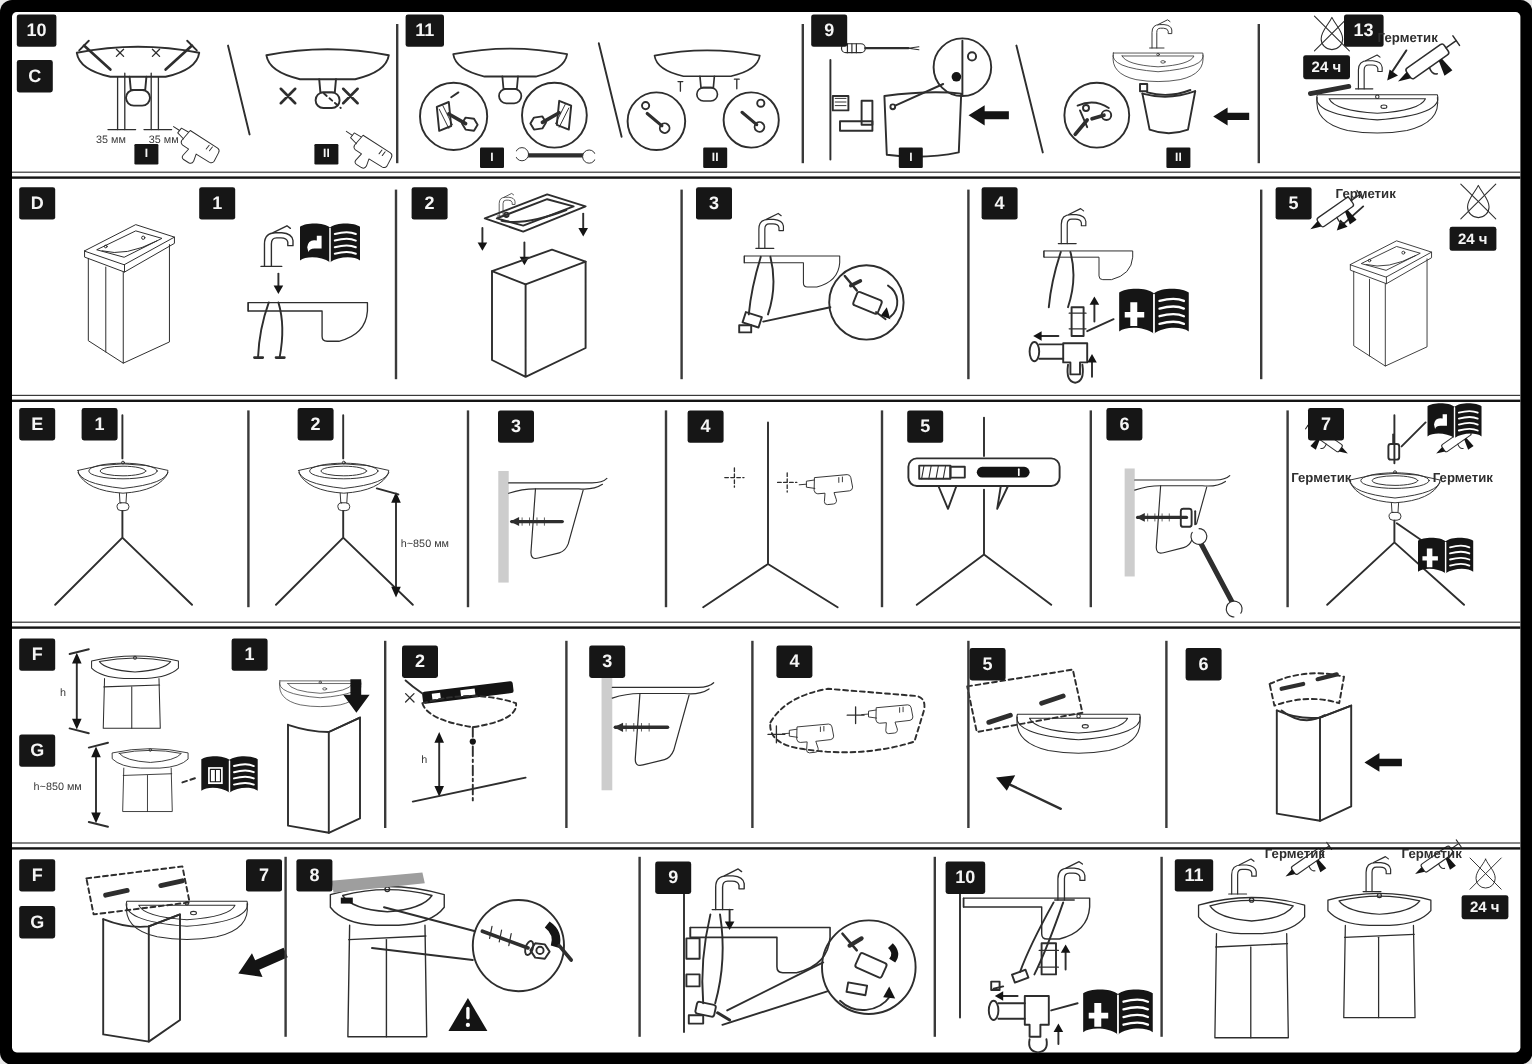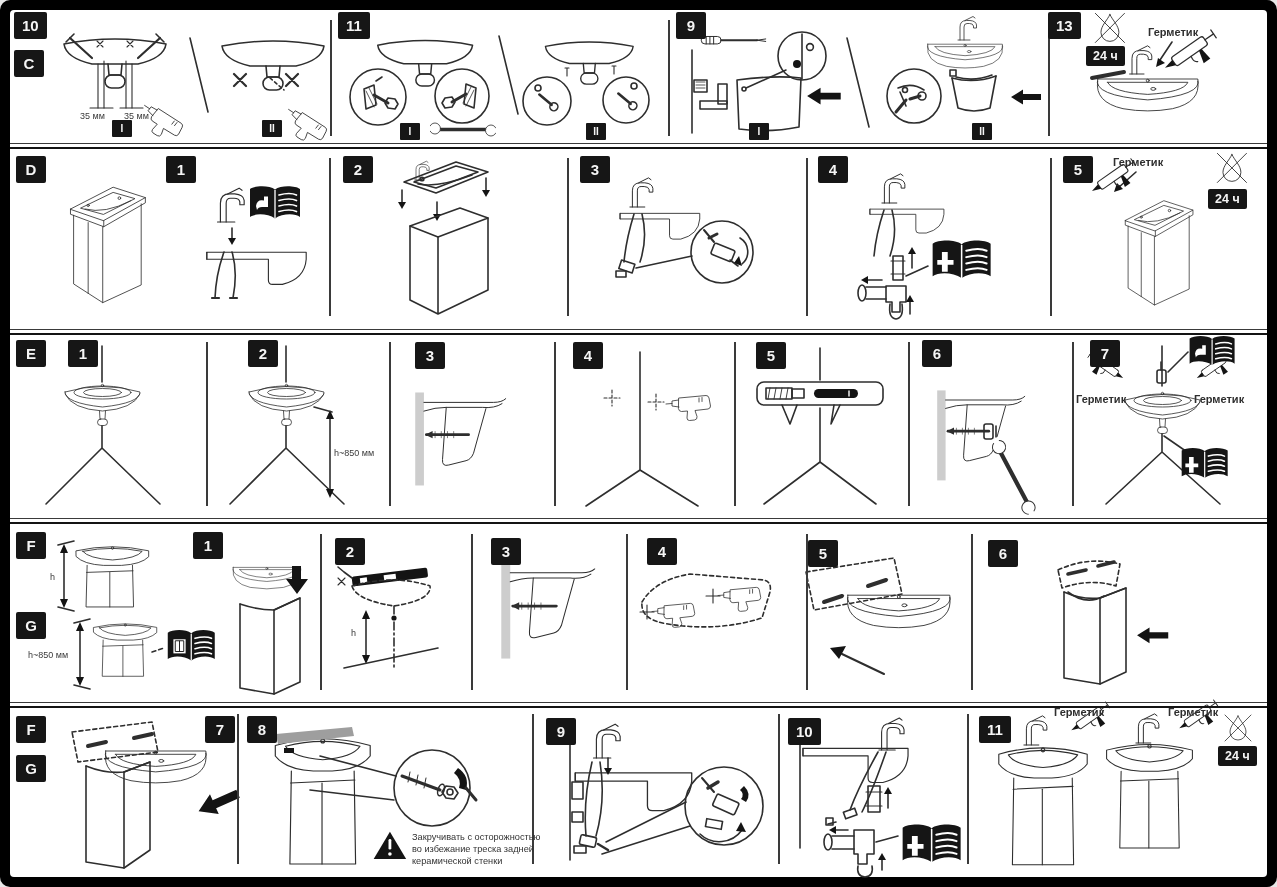--- a/index.html
+++ b/index.html
@@ -552,21 +552,21 @@
   <div class="vsep" style="left:971px;top:534px;height:156px"></div>
   <div class="vsep" style="left:237px;top:714px;height:150px"></div>
   <div class="vsep" style="left:532px;top:714px;height:150px"></div>
   <div class="vsep" style="left:778px;top:714px;height:150px"></div>
   <div class="vsep" style="left:967px;top:714px;height:150px"></div>
 
   <div class="badge" style="left:14px;top:12px">10</div>
   <div class="badge" style="left:14px;top:50px">C</div>
   <div class="badge" style="left:338px;top:12px">11</div>
   <div class="badge" style="left:676px;top:12px">9</div>
-  <div class="badge" style="left:1048px;top:12px">13</div>
+  <div class="badge" style="left:1120px;top:12px">13</div>
 
   <div class="badge" style="left:16px;top:156px">D</div>
   <div class="badge" style="left:166px;top:156px">1</div>
   <div class="badge" style="left:343px;top:156px">2</div>
   <div class="badge" style="left:580px;top:156px">3</div>
   <div class="badge" style="left:818px;top:156px">4</div>
   <div class="badge" style="left:1063px;top:156px">5</div>
 
   <div class="badge" style="left:16px;top:340px">E</div>
   <div class="badge" style="left:68px;top:340px">1</div>
@@ -612,18 +612,13 @@
   <div class="lbl" style="left:1054px;top:706px">Герметик</div>
   <div class="lbl" style="left:1168px;top:706px">Герметик</div>
 
   <div class="dim" style="left:80px;top:111px">35 мм</div>
   <div class="dim" style="left:124px;top:111px">35 мм</div>
   <div class="dim" style="left:334px;top:448px">h~850 мм</div>
   <div class="dim" style="left:50px;top:572px">h</div>
   <div class="dim" style="left:28px;top:650px">h~850 мм</div>
   <div class="dim" style="left:351px;top:628px">h</div>
 
-  <div class="warn-text" style="left:412px;top:832px">
-    <div>Закручивать с осторожностью</div>
-    <div>во избежание треска задней</div>
-    <div>керамической стенки</div>
-  </div>
 </div>
 
 </body></html>

